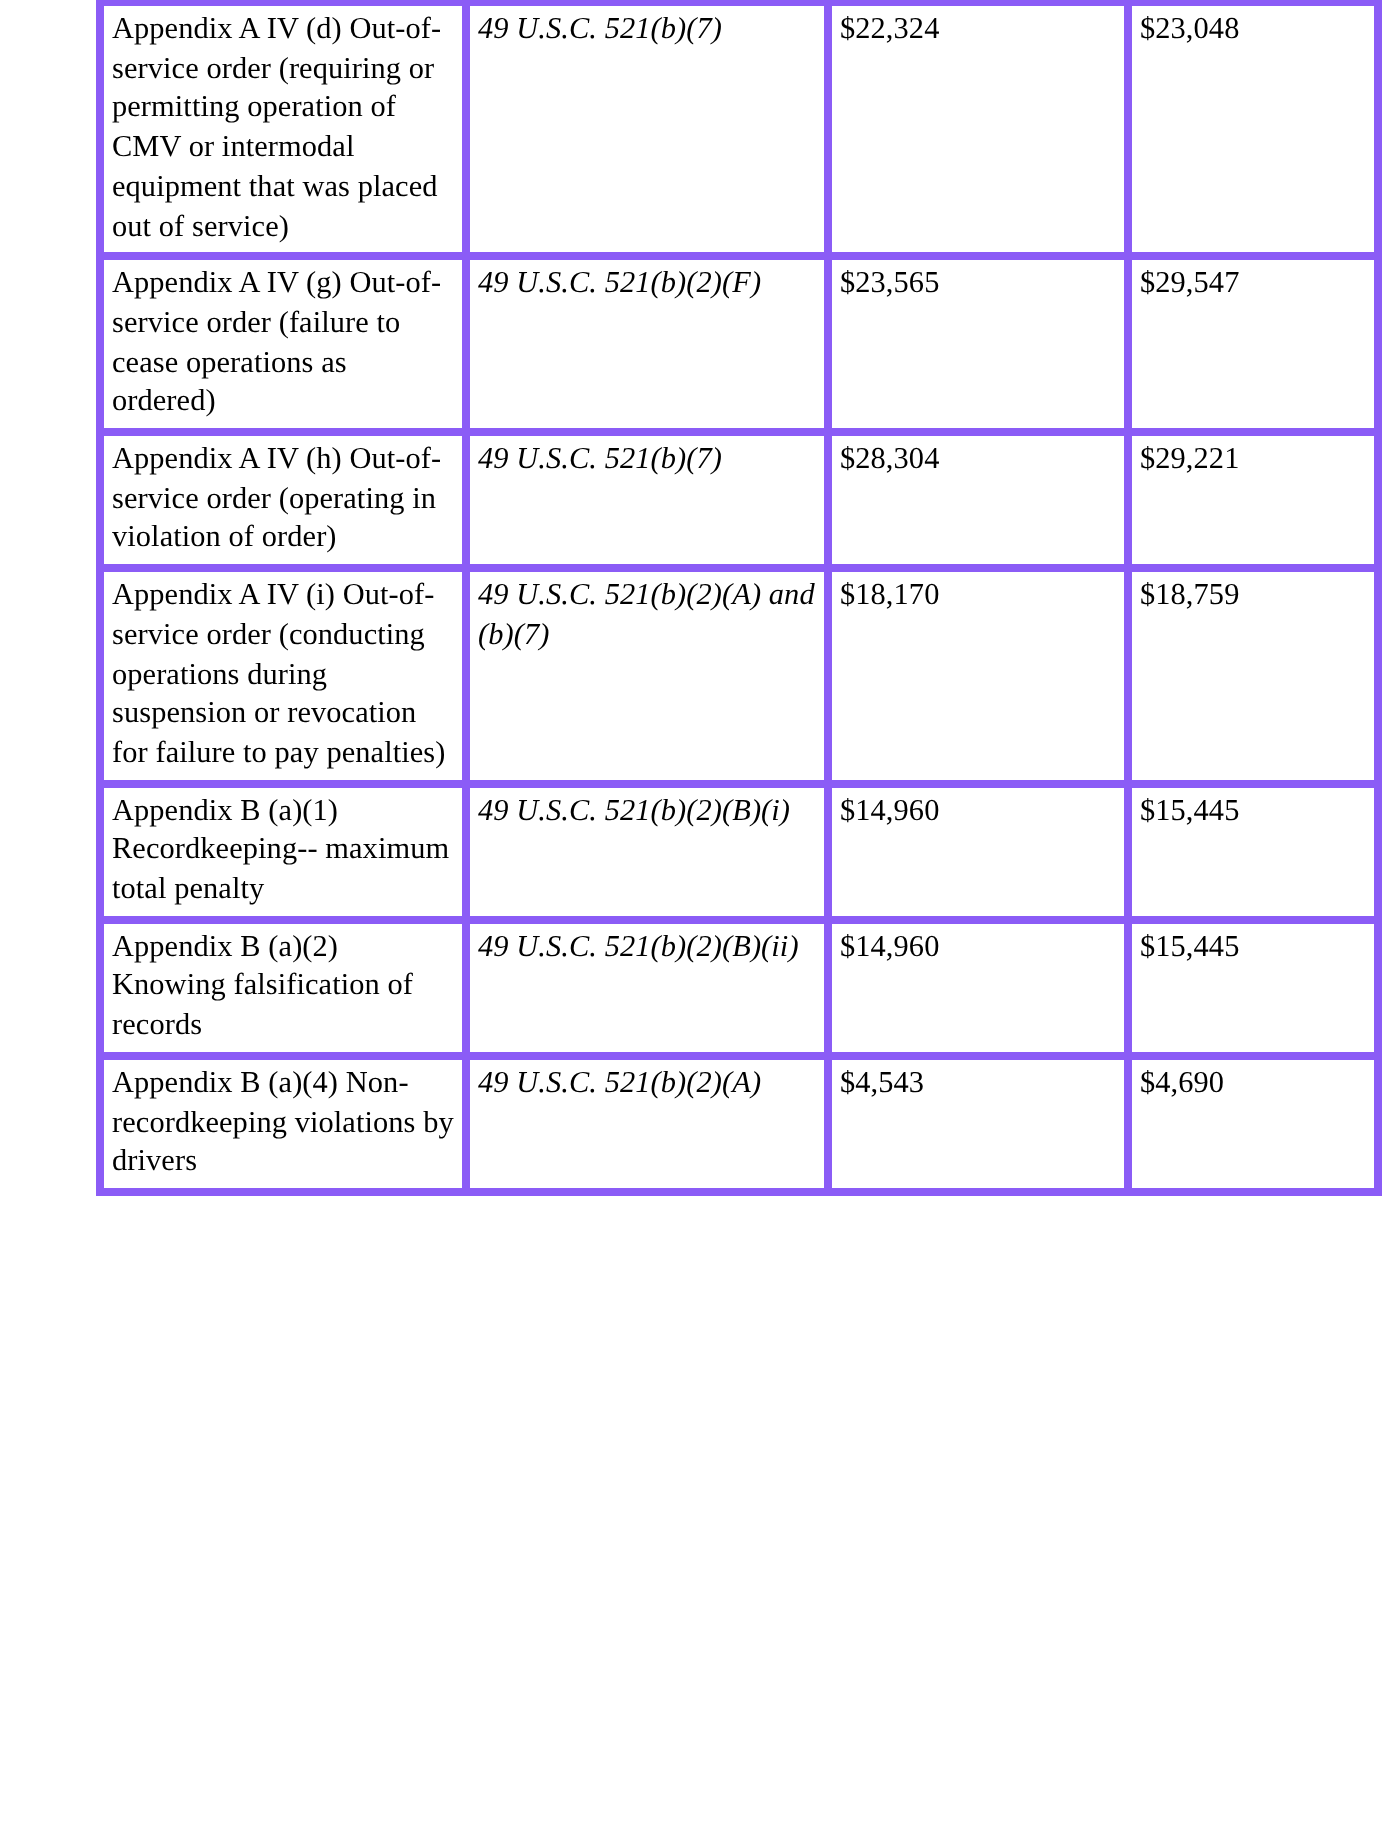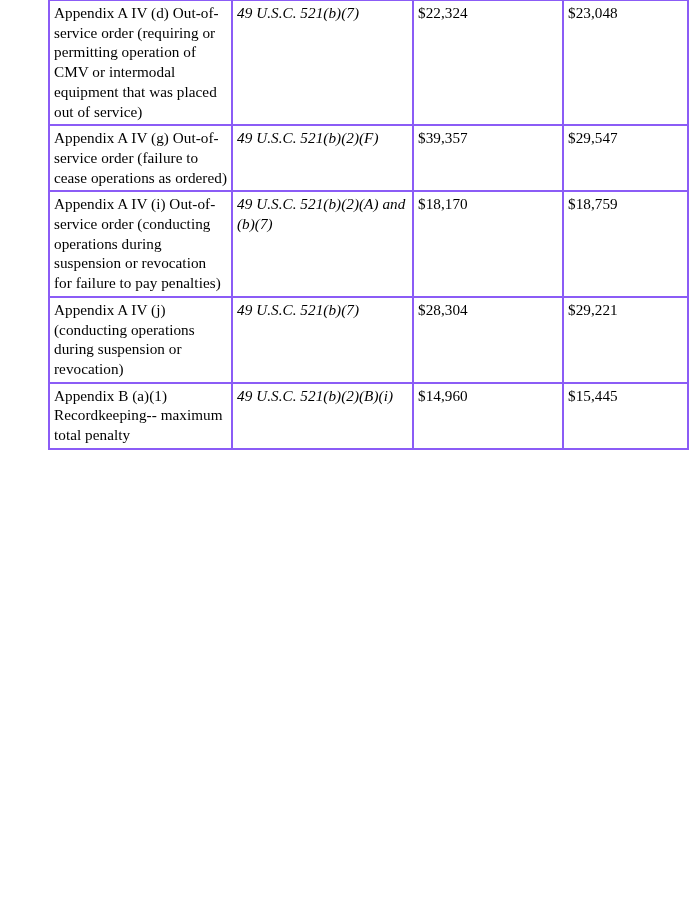--- a/index.html
+++ b/index.html
@@ -27,21 +27,21 @@
     width: 639px;
     border-collapse: collapse;
     table-layout: fixed;
   }
   #penalty-table col.c-violation { width: 183px; }
   #penalty-table col.c-citation  { width: 181px; }
   #penalty-table col.c-old       { width: 150px; }
   #penalty-table col.c-new       { width: 125px; }
 
   #penalty-table td {
-    border: 2px solid #8b5cf6;
+    border: 4px solid #8b5cf6;
     vertical-align: top;
     padding: 2px 4px 3px 4px;
     font-size: 15.2px;
     line-height: 19.7px;
     font-weight: normal;
     letter-spacing: 0.05px;
   }
   td.cell-violation {
     padding-left: 5px;
     padding-right: 2px;
@@ -91,63 +91,91 @@
           </td>
         </tr>
         <tr>
           <td class="cell-violation">
             <span class="txt">Appendix A IV (g) Out-of-service order (failure to cease operations as ordered)</span>
           </td>
           <td class="cell-citation">
             <span class="txt">49 U.S.C. 521(b)(2)(F)</span>
           </td>
           <td class="cell-amount">
-            <span class="txt">$39,357</span>
+            <span class="txt">$23,565</span>
           </td>
           <td class="cell-amount cell-amount-new">
             <span class="txt">$29,547</span>
+          </td>
+        </tr>
+        <tr>
+          <td class="cell-violation">
+            <span class="txt">Appendix A IV (h) Out-of-service order (operating in violation of order)</span>
+          </td>
+          <td class="cell-citation">
+            <span class="txt">49 U.S.C. 521(b)(7)</span>
+          </td>
+          <td class="cell-amount">
+            <span class="txt">$28,304</span>
+          </td>
+          <td class="cell-amount cell-amount-new">
+            <span class="txt">$29,221</span>
           </td>
         </tr>
         <tr>
           <td class="cell-violation">
             <span class="txt">Appendix A IV (i) Out-of-service order (conducting operations during suspension or revocation for failure to pay penalties)</span>
           </td>
           <td class="cell-citation">
             <span class="txt">49 U.S.C. 521(b)(2)(A) and (b)(7)</span>
           </td>
           <td class="cell-amount">
             <span class="txt">$18,170</span>
           </td>
           <td class="cell-amount cell-amount-new">
             <span class="txt">$18,759</span>
           </td>
         </tr>
         <tr>
           <td class="cell-violation">
-            <span class="txt">Appendix A IV (j) (conducting operations during suspension or revocation)</span>
-          </td>
-          <td class="cell-citation">
-            <span class="txt">49 U.S.C. 521(b)(7)</span>
-          </td>
-          <td class="cell-amount">
-            <span class="txt">$28,304</span>
-          </td>
-          <td class="cell-amount cell-amount-new">
-            <span class="txt">$29,221</span>
-          </td>
-        </tr>
-        <tr>
-          <td class="cell-violation">
             <span class="txt">Appendix B (a)(1) Recordkeeping-- maximum total penalty</span>
           </td>
           <td class="cell-citation">
             <span class="txt">49 U.S.C. 521(b)(2)(B)(i)</span>
           </td>
           <td class="cell-amount">
             <span class="txt">$14,960</span>
           </td>
           <td class="cell-amount cell-amount-new">
             <span class="txt">$15,445</span>
           </td>
         </tr>
+        <tr>
+          <td class="cell-violation">
+            <span class="txt">Appendix B (a)(2) Knowing falsification of records</span>
+          </td>
+          <td class="cell-citation">
+            <span class="txt">49 U.S.C. 521(b)(2)(B)(ii)</span>
+          </td>
+          <td class="cell-amount">
+            <span class="txt">$14,960</span>
+          </td>
+          <td class="cell-amount cell-amount-new">
+            <span class="txt">$15,445</span>
+          </td>
+        </tr>
+        <tr>
+          <td class="cell-violation">
+            <span class="txt">Appendix B  (a)(4) Non-recordkeeping violations by drivers</span>
+          </td>
+          <td class="cell-citation">
+            <span class="txt">49 U.S.C. 521(b)(2)(A)</span>
+          </td>
+          <td class="cell-amount">
+            <span class="txt">$4,543</span>
+          </td>
+          <td class="cell-amount cell-amount-new">
+            <span class="txt">$4,690</span>
+          </td>
+        </tr>
       </tbody>
   </table>
 </div>
 
 </body></html>

